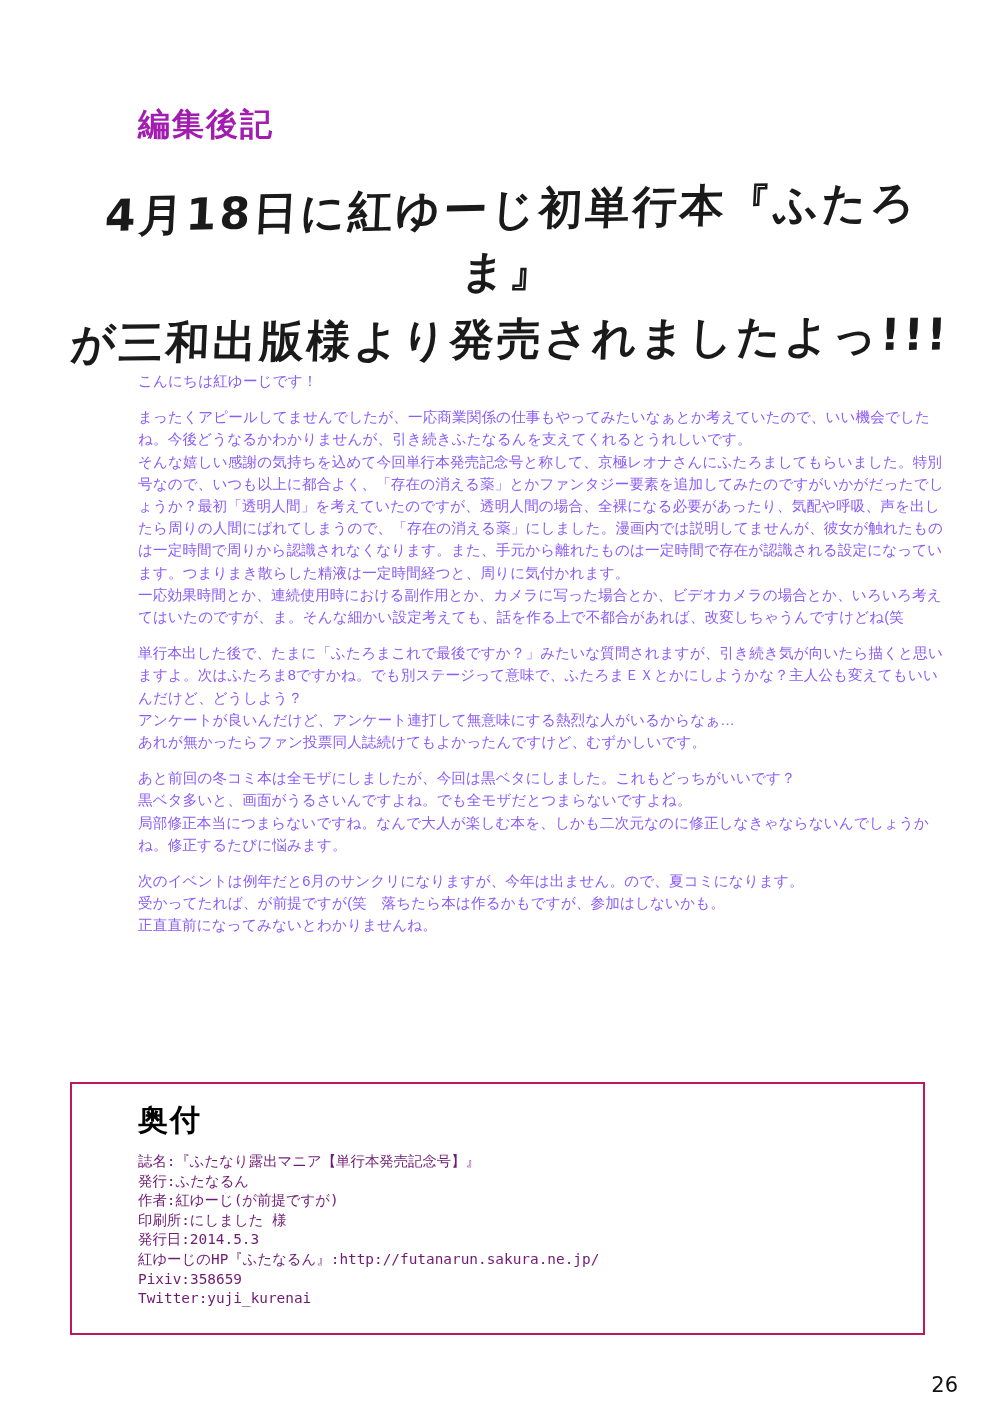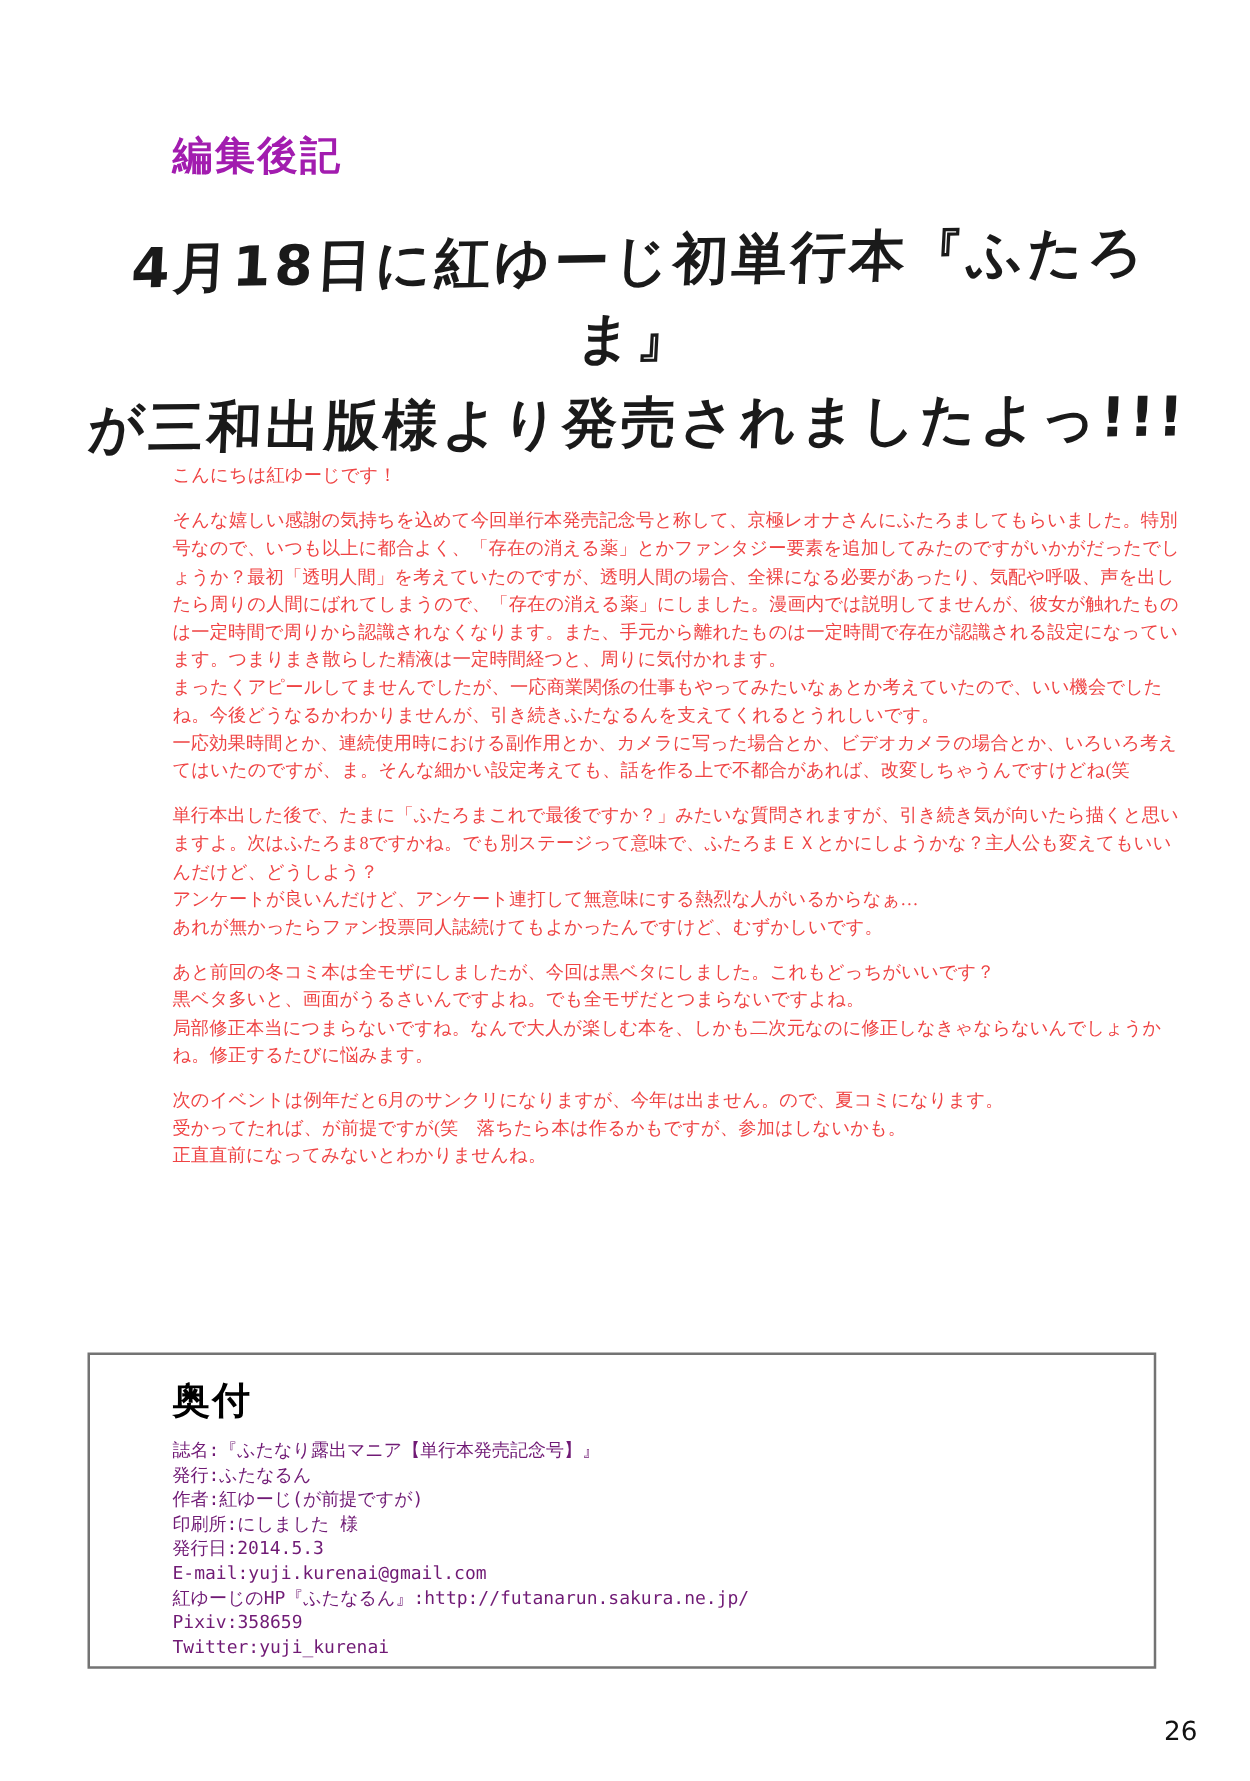--- a/index.html
+++ b/index.html
@@ -60,40 +60,40 @@
   }
 
   
   .body-wrap {
     position: absolute;
     left: 138px;
     top: 370px;
     width: 810px;
   }
   .para {
-    font-family: Liberation Serif, serif;
+    font-family: Liberation Sans, sans-serif;
     font-size: 14.6px;
     line-height: 22.2px;
-    color: #ef4444;
+    color: #8b5cf6;
     margin: 0 0 14px 0;
     white-space: pre-wrap;
     letter-spacing: 0.1px;
   }
   .para.tight {
     margin-bottom: 0;
   }
 
   
   .colophon {
     position: absolute;
     left: 70px;
     top: 1082px;
     width: 855px;
     height: 253px;
-    border: 2px solid #737373;
+    border: 2px solid #be185d;
     box-sizing: border-box;
   }
   .colophon-title {
     position: absolute;
     left: 66px;
     top: 16px;
     font-family: "DejaVu Sans", sans-serif;
     font-weight: bold;
     font-size: 30px;
     letter-spacing: 2px;
@@ -129,43 +129,42 @@
 
   <div class="section-title">編集後記</div>
 
   <div class="headline">
     <span class="line1">4月18日に紅ゆーじ初単行本『ふたろま』</span>
     <span class="line2">が三和出版様より発売されましたよっ!!!</span>
   </div>
 
   <div class="body-wrap">
     <p class="para">こんにちは紅ゆーじです！</p>
+    <p class="para tight">まったくアピールしてませんでしたが、一応商業関係の仕事もやってみたいなぁとか考えていたので、いい機会でしたね。今後どうなるかわかりませんが、引き続きふたなるんを支えてくれるとうれしいです。</p>
     <p class="para tight">そんな嬉しい感謝の気持ちを込めて今回単行本発売記念号と称して、京極レオナさんにふたろましてもらいました。特別号なので、いつも以上に都合よく、「存在の消える薬」とかファンタジー要素を追加してみたのですがいかがだったでしょうか？最初「透明人間」を考えていたのですが、透明人間の場合、全裸になる必要があったり、気配や呼吸、声を出したら周りの人間にばれてしまうので、「存在の消える薬」にしました。漫画内では説明してませんが、彼女が触れたものは一定時間で周りから認識されなくなります。また、手元から離れたものは一定時間で存在が認識される設定になっています。つまりまき散らした精液は一定時間経つと、周りに気付かれます。</p>
-    <p class="para tight">まったくアピールしてませんでしたが、一応商業関係の仕事もやってみたいなぁとか考えていたので、いい機会でしたね。今後どうなるかわかりませんが、引き続きふたなるんを支えてくれるとうれしいです。</p>
     <p class="para">一応効果時間とか、連続使用時における副作用とか、カメラに写った場合とか、ビデオカメラの場合とか、いろいろ考えてはいたのですが、ま。そんな細かい設定考えても、話を作る上で不都合があれば、改変しちゃうんですけどね(笑</p>
     <p class="para">単行本出した後で、たまに「ふたろまこれで最後ですか？」みたいな質問されますが、引き続き気が向いたら描くと思いますよ。次はふたろま8ですかね。でも別ステージって意味で、ふたろまＥＸとかにしようかな？主人公も変えてもいいんだけど、どうしよう？
 アンケートが良いんだけど、アンケート連打して無意味にする熱烈な人がいるからなぁ…
 あれが無かったらファン投票同人誌続けてもよかったんですけど、むずかしいです。</p>
     <p class="para">あと前回の冬コミ本は全モザにしましたが、今回は黒ベタにしました。これもどっちがいいです？
 黒ベタ多いと、画面がうるさいんですよね。でも全モザだとつまらないですよね。
 局部修正本当につまらないですね。なんで大人が楽しむ本を、しかも二次元なのに修正しなきゃならないんでしょうかね。修正するたびに悩みます。</p>
     <p class="para">次のイベントは例年だと6月のサンクリになりますが、今年は出ません。ので、夏コミになります。
 受かってたれば、が前提ですが(笑　落ちたら本は作るかもですが、参加はしないかも。
 正直直前になってみないとわかりませんね。</p>
   </div>
 
   <div class="colophon">
     <div class="colophon-title">奥付</div>
     <div class="colophon-lines">
       <div class="colophon-line">誌名:『ふたなり露出マニア【単行本発売記念号】』</div>
       <div class="colophon-line">発行:ふたなるん</div>
       <div class="colophon-line">作者:紅ゆーじ(が前提ですが)</div>
       <div class="colophon-line">印刷所:にしました 様</div>
       <div class="colophon-line">発行日:2014.5.3</div>
-      <div class="colophon-line">E-mail:yuji.kurenai@gmail.com</div>
       <div class="colophon-line">紅ゆーじのHP『ふたなるん』:http://futanarun.sakura.ne.jp/</div>
       <div class="colophon-line">Pixiv:358659</div>
       <div class="colophon-line">Twitter:yuji_kurenai</div>
     </div>
   </div>
 
   <div class="page-number">26</div>
 
 </div>
 

